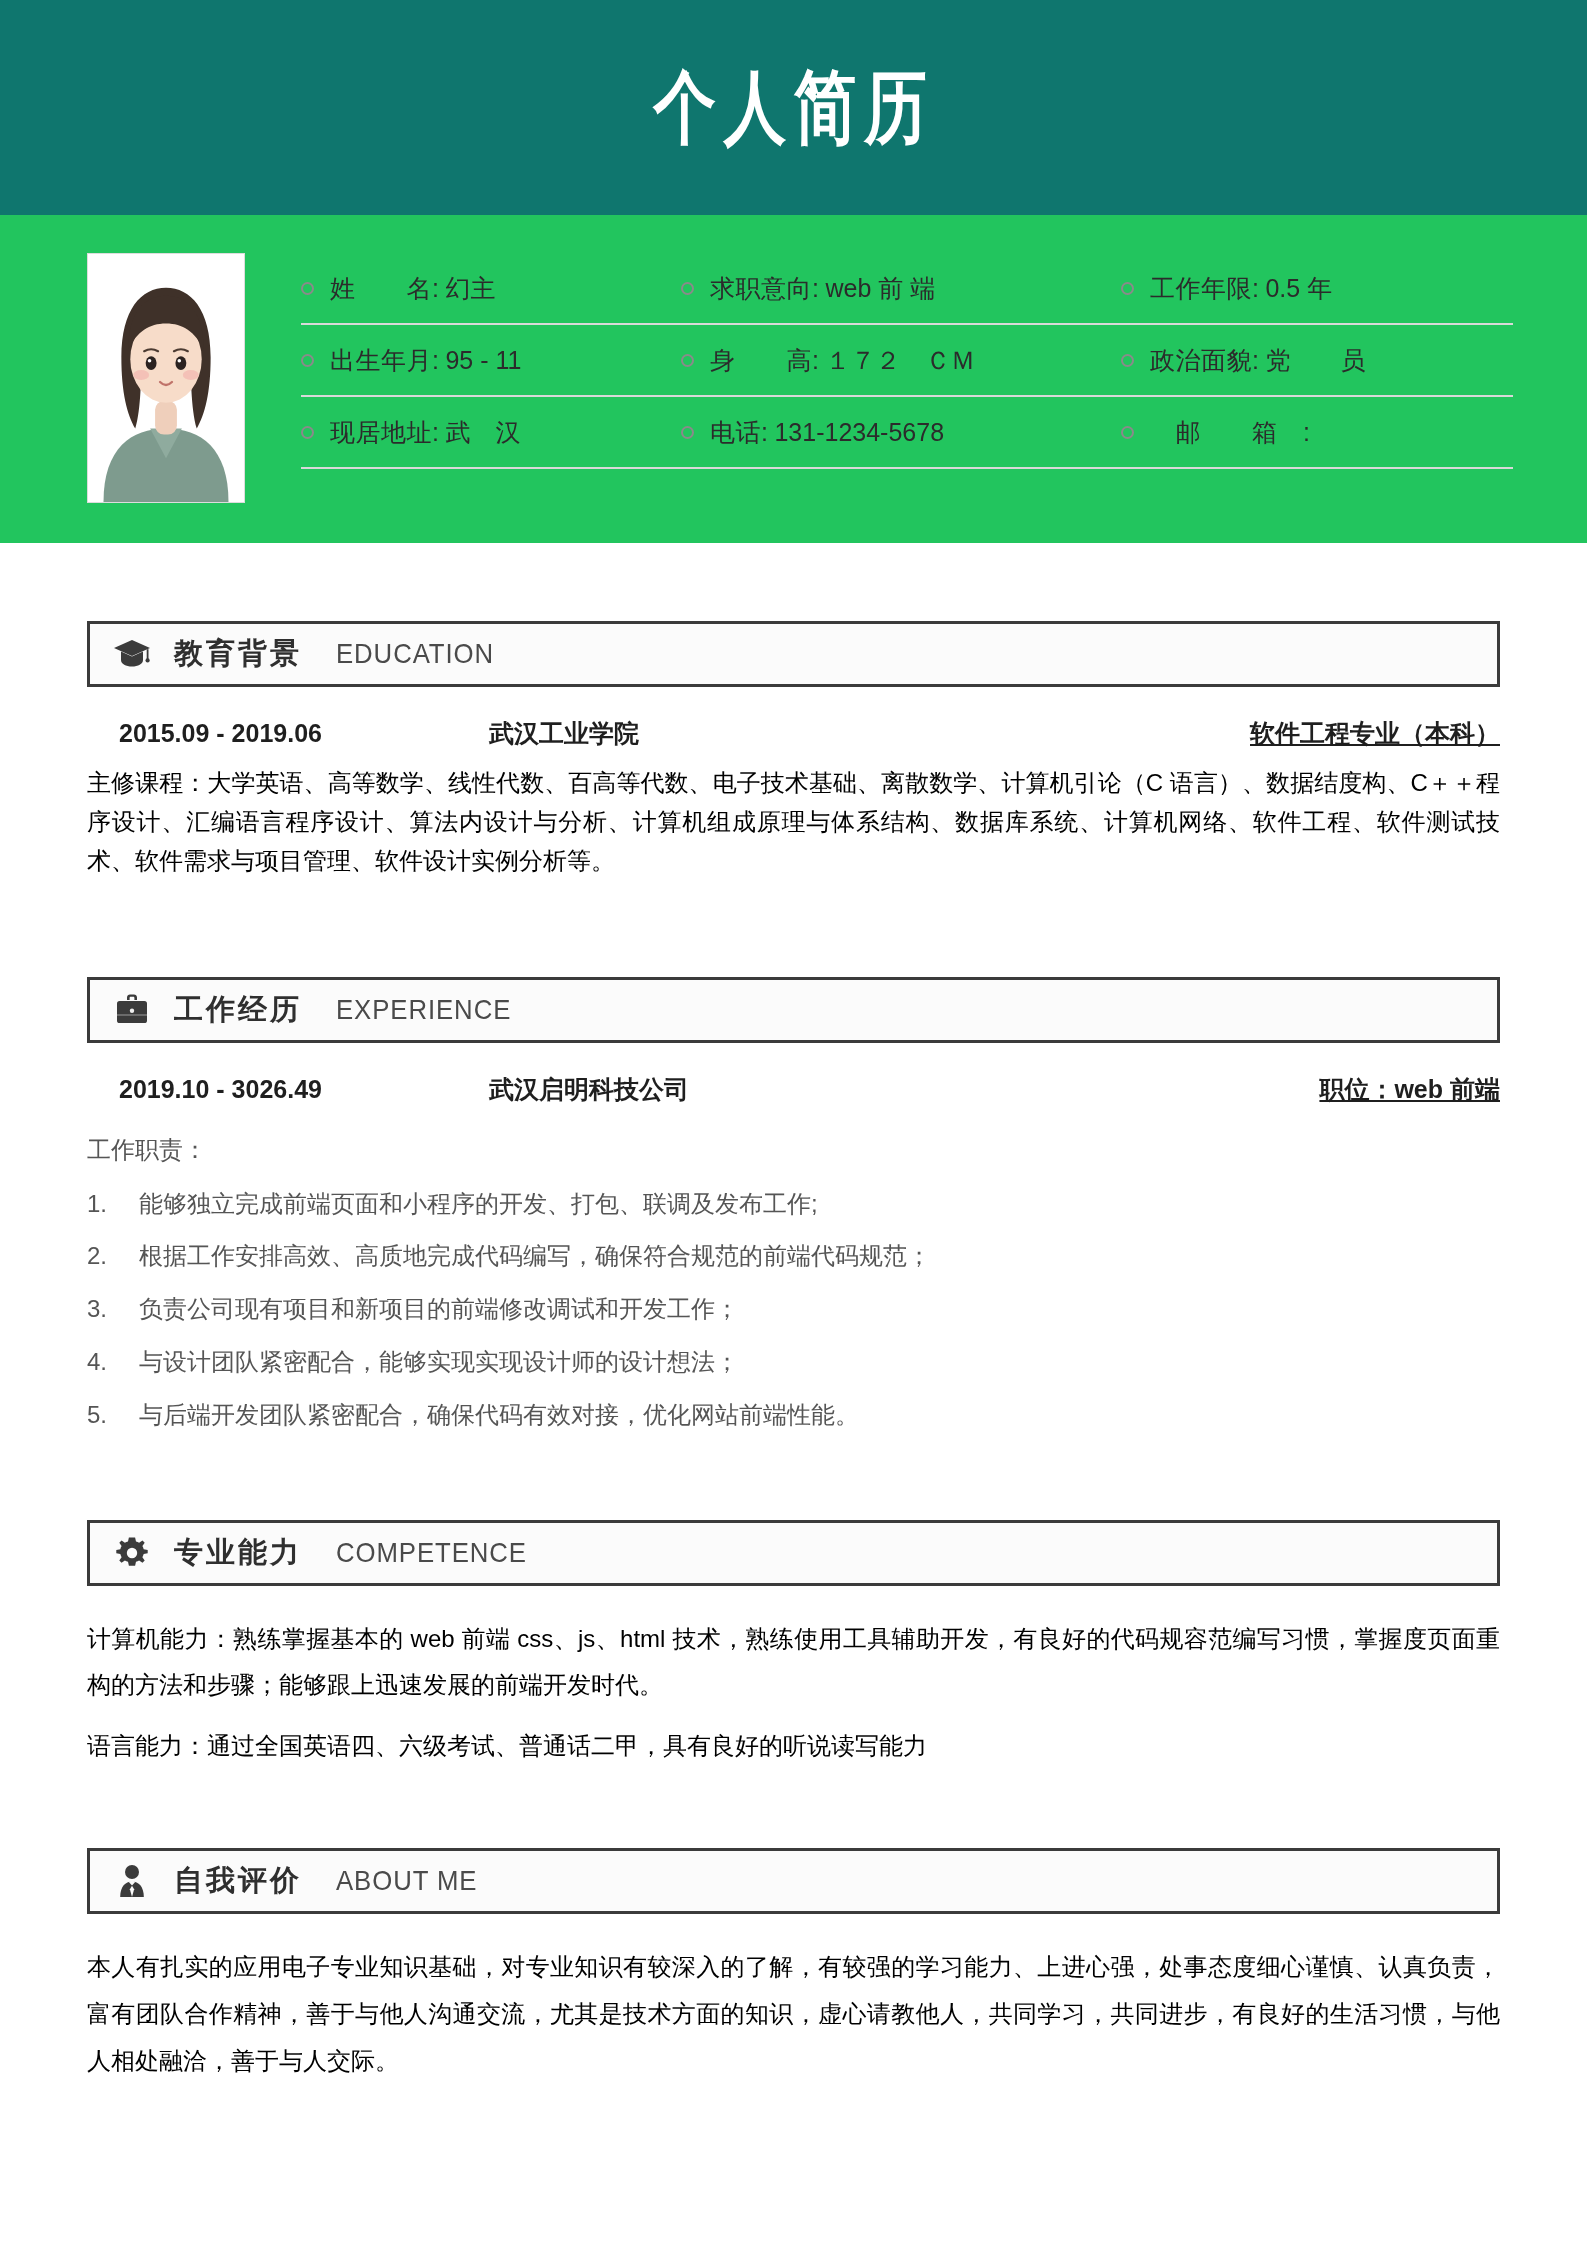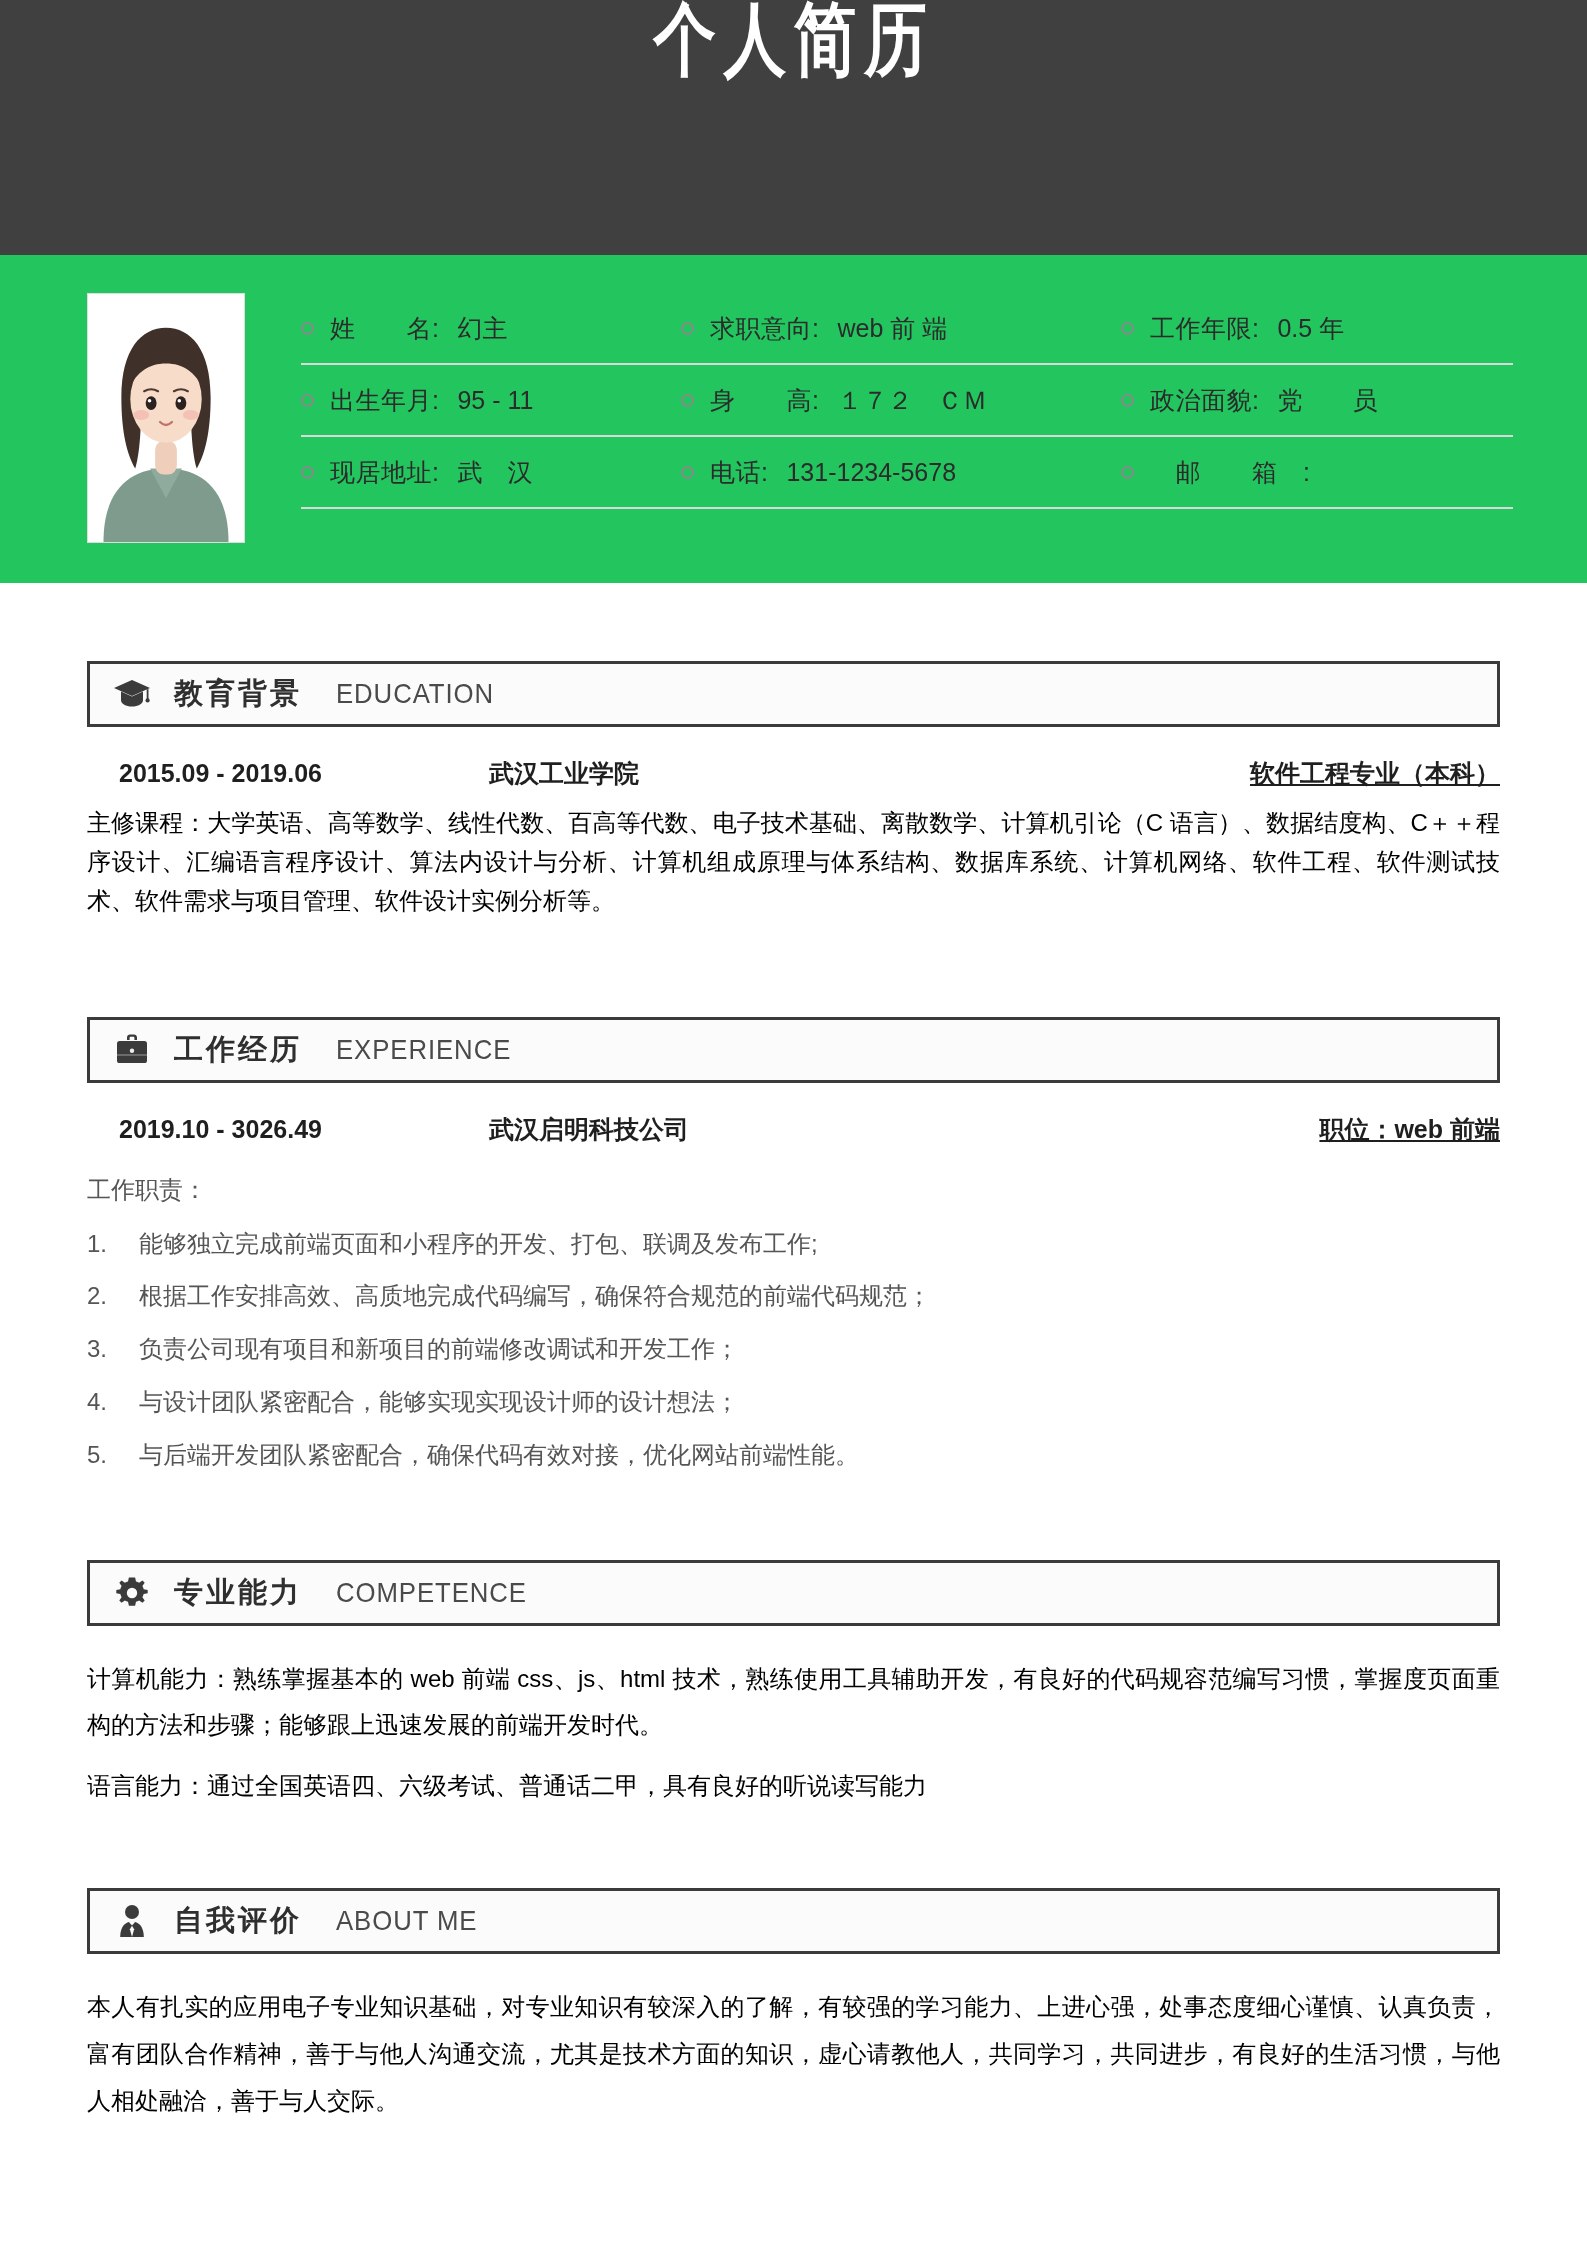--- a/index.html
+++ b/index.html
@@ -5,23 +5,24 @@
   * { box-sizing: border-box; margin: 0; padding: 0; }
   html, body {
     width: 1587px;
     background: #ffffff;
     font-family: "Liberation Sans", "DejaVu Sans", sans-serif;
   }
   body { width: 1587px; height: 2245px; overflow: hidden; position: relative; }
 
   
   .title-band {
-    height: 255px;
-    background: #404040;
-    display: flex;
+    height: 215px;
+    background: #0f766e;
+    display: flex;
+    align-items: center;
     justify-content: center;
   }
   .title-band .title {
     color: #ffffff;
     font-size: 80px;
     font-weight: 700;
     letter-spacing: 10px;
     line-height: 1;
     transform: scaleX(0.78);
     transform-origin: center;
@@ -71,21 +72,21 @@
   .info-cell.c2 { width: 440px; }
   .info-cell.c3 { flex: 1; }
   .ring {
     width: 13px; height: 13px;
     border: 2px solid #8a8a8a;
     border-radius: 50%;
     margin-right: 16px;
     flex: 0 0 auto;
   }
   .lbl { letter-spacing: 0.5px; }
-  .val { margin-left: 18px; }
+  .val { margin-left: 6px; }
 
   
   .content { padding: 0 87px; }
   .sec-head {
     border: 3px solid #3b3b3b;
     height: 66px;
     display: flex;
     align-items: center;
     padding-left: 22px;
     background: #fbfbfb;

